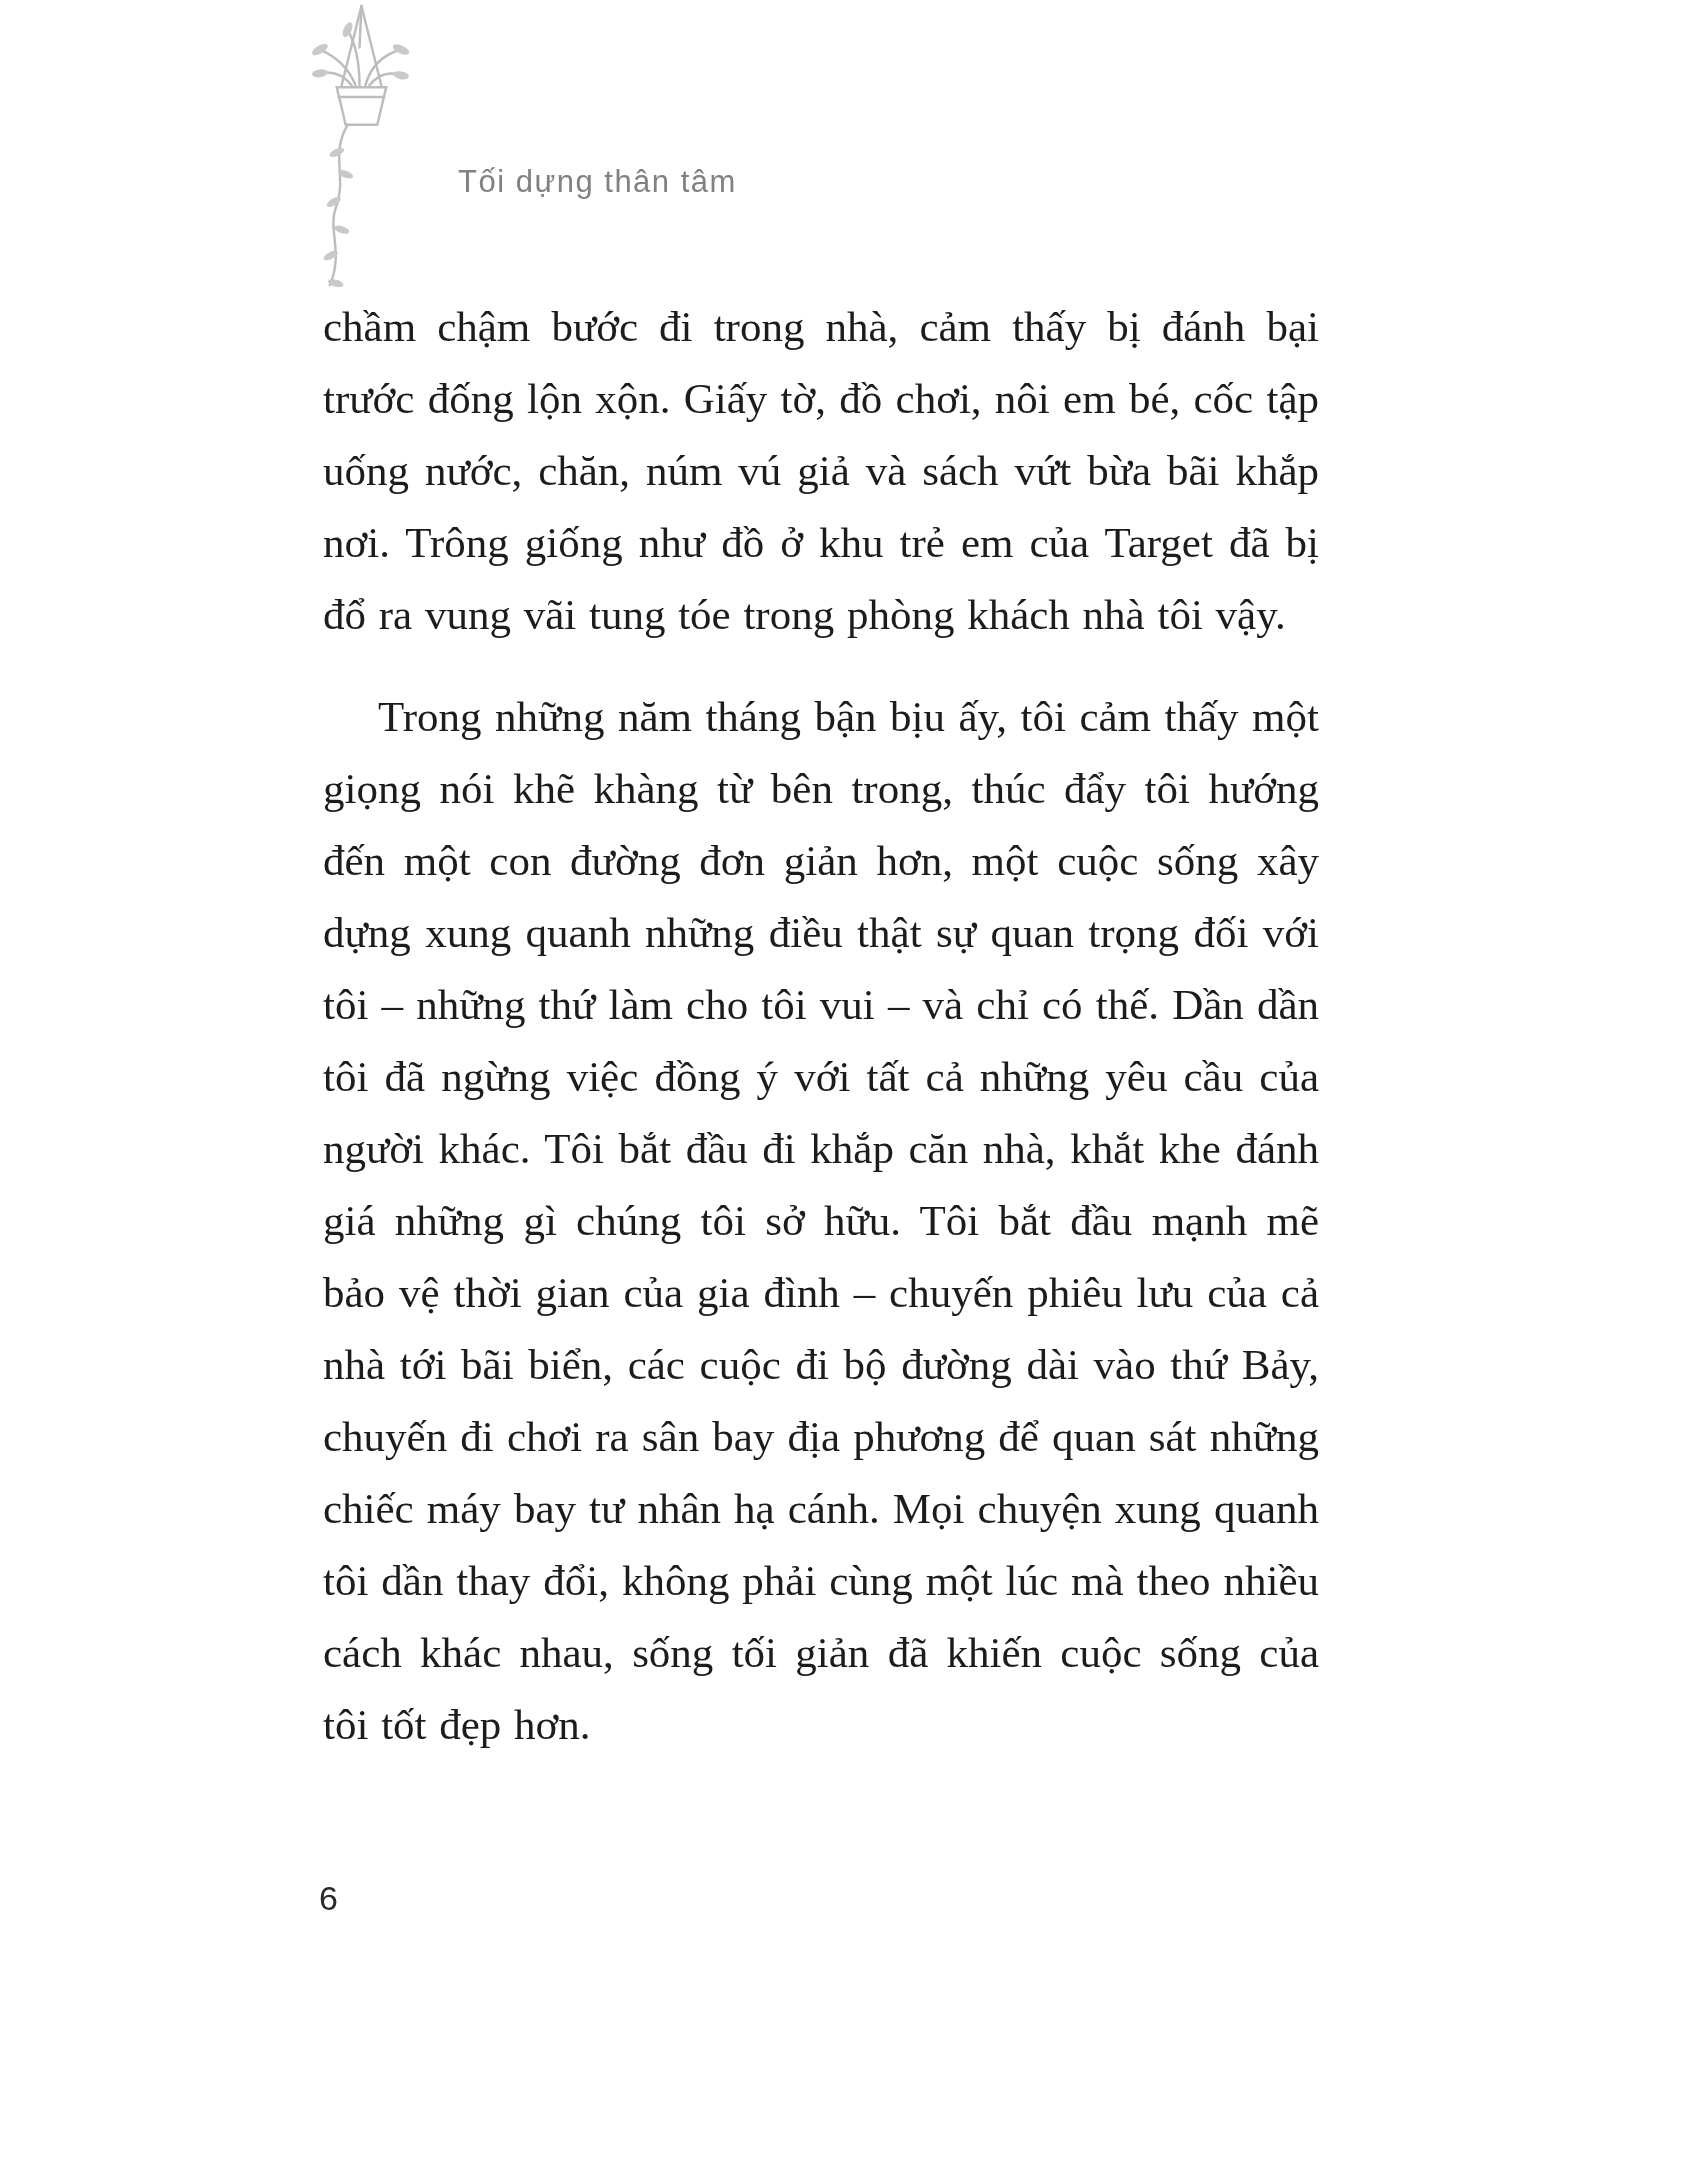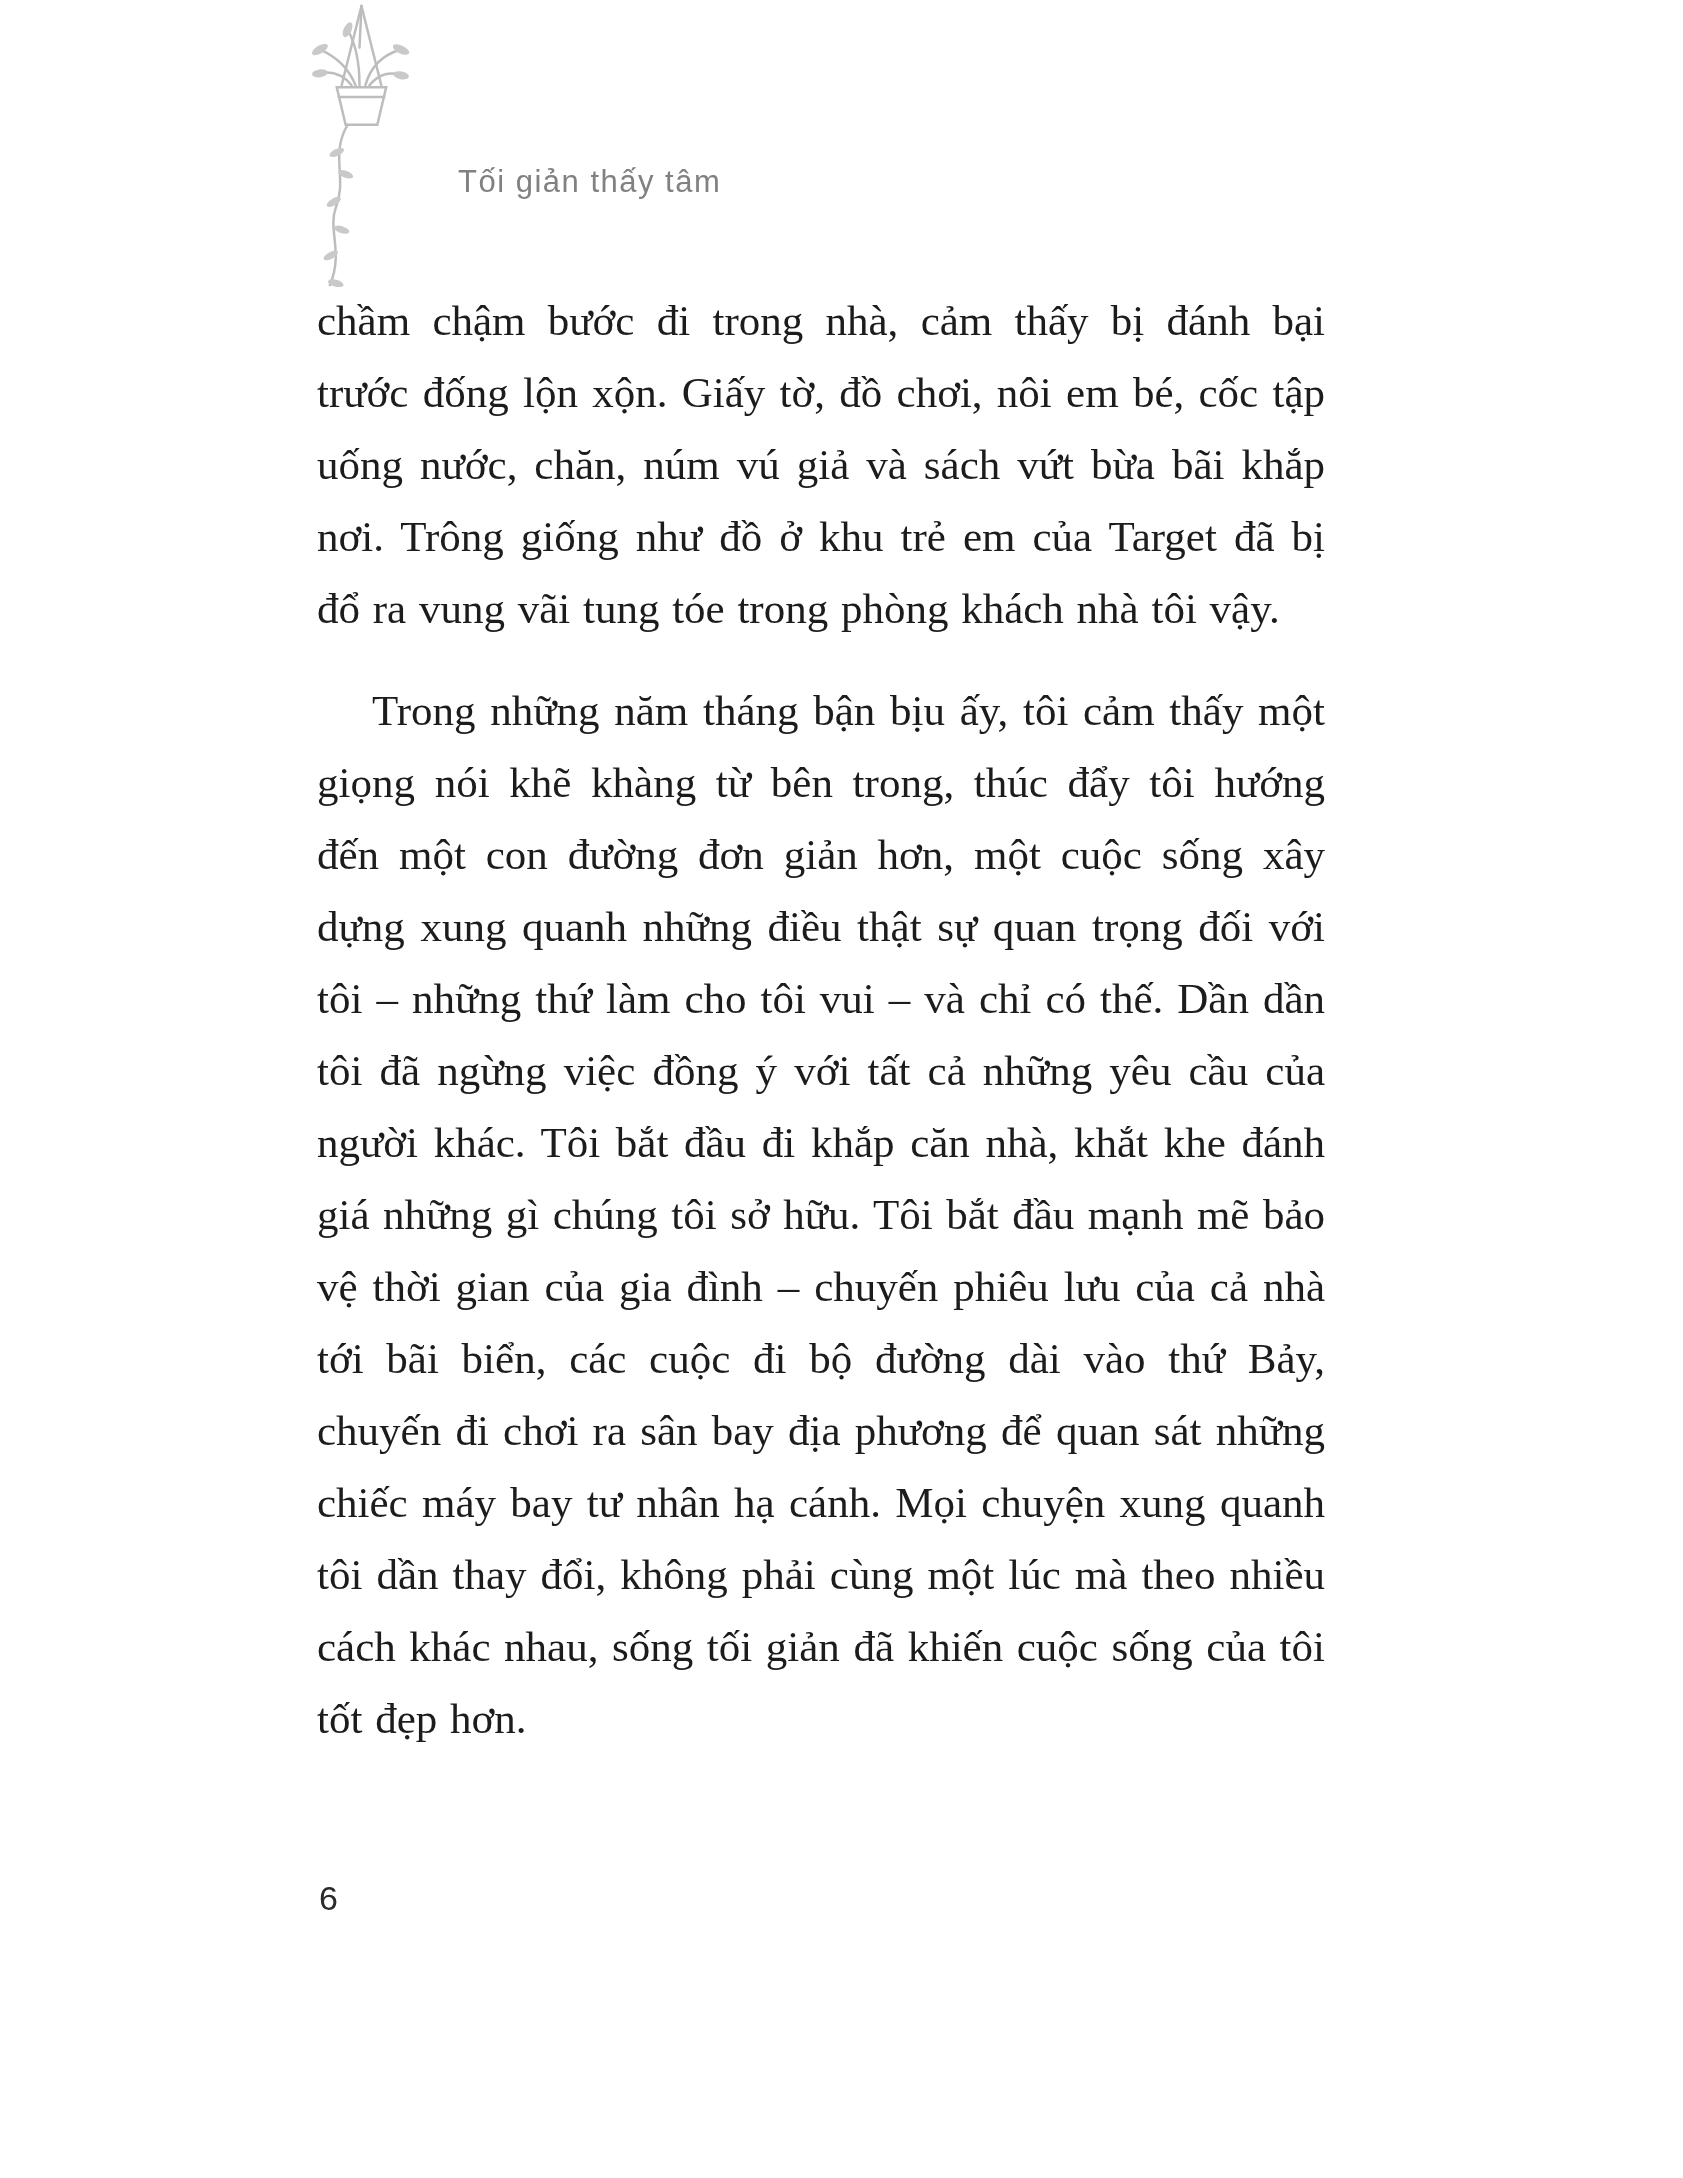--- a/index.html
+++ b/index.html
@@ -36,21 +36,21 @@
     left: 317px;
     top: 285px;
     width: 1008px;
     color: #1c1c1c;
     font-size: 43px;
     line-height: 72px;
     text-align: justify;
     word-spacing: 2px;
   }
   .body-text p {
-    margin: 0;
+    margin: 6px;
   }
   .body-text p.indented {
     margin-top: 30px;
     text-indent: 55px;
   }
   .page-number {
     position: absolute;
     left: 319px;
     top: 1879px;
     font-family: "Liberation Sans", sans-serif;
@@ -91,21 +91,21 @@
 
       <ellipse cx="47" cy="150" rx="8" ry="3.5" transform="rotate(-25 47 150)"></ellipse>
       <ellipse cx="56" cy="172" rx="8" ry="3.5" transform="rotate(20 56 172)"></ellipse>
       <ellipse cx="44" cy="200" rx="8" ry="3.5" transform="rotate(-30 44 200)"></ellipse>
       <ellipse cx="52" cy="228" rx="8" ry="3.5" transform="rotate(18 52 228)"></ellipse>
       <ellipse cx="41" cy="254" rx="8" ry="3.5" transform="rotate(-28 41 254)"></ellipse>
       <ellipse cx="46" cy="282" rx="8" ry="3.5" transform="rotate(15 46 282)"></ellipse>
     </g>
   </svg>
 
-  <div class="running-header">Tối giản thấy tâm</div>
+  <div class="running-header">Tối dựng thân tâm</div>
 
   <div class="body-text">
     <p>chầm chậm bước đi trong nhà, cảm thấy bị đánh bại trước đống lộn xộn. Giấy tờ, đồ chơi, nôi em bé, cốc tập uống nước, chăn, núm vú giả và sách vứt bừa bãi khắp nơi. Trông giống như đồ ở khu trẻ em của Target đã bị đổ ra vung vãi tung tóe trong phòng khách nhà tôi vậy.</p>
     <p class="indented">Trong những năm tháng bận bịu ấy, tôi cảm thấy một giọng nói khẽ khàng từ bên trong, thúc đẩy tôi hướng đến một con đường đơn giản hơn, một cuộc sống xây dựng xung quanh những điều thật sự quan trọng đối với tôi – những thứ làm cho tôi vui – và chỉ có thế. Dần dần tôi đã ngừng việc đồng ý với tất cả những yêu cầu của người khác. Tôi bắt đầu đi khắp căn nhà, khắt khe đánh giá những gì chúng tôi sở hữu. Tôi bắt đầu mạnh mẽ bảo vệ thời gian của gia đình – chuyến phiêu lưu của cả nhà tới bãi biển, các cuộc đi bộ đường dài vào thứ Bảy, chuyến đi chơi ra sân bay địa phương để quan sát những chiếc máy bay tư nhân hạ cánh. Mọi chuyện xung quanh tôi dần thay đổi, không phải cùng một lúc mà theo nhiều cách khác nhau, sống tối giản đã khiến cuộc sống của tôi tốt đẹp hơn.</p>
   </div>
 
   <div class="page-number">6</div>
 
 </div>
 

